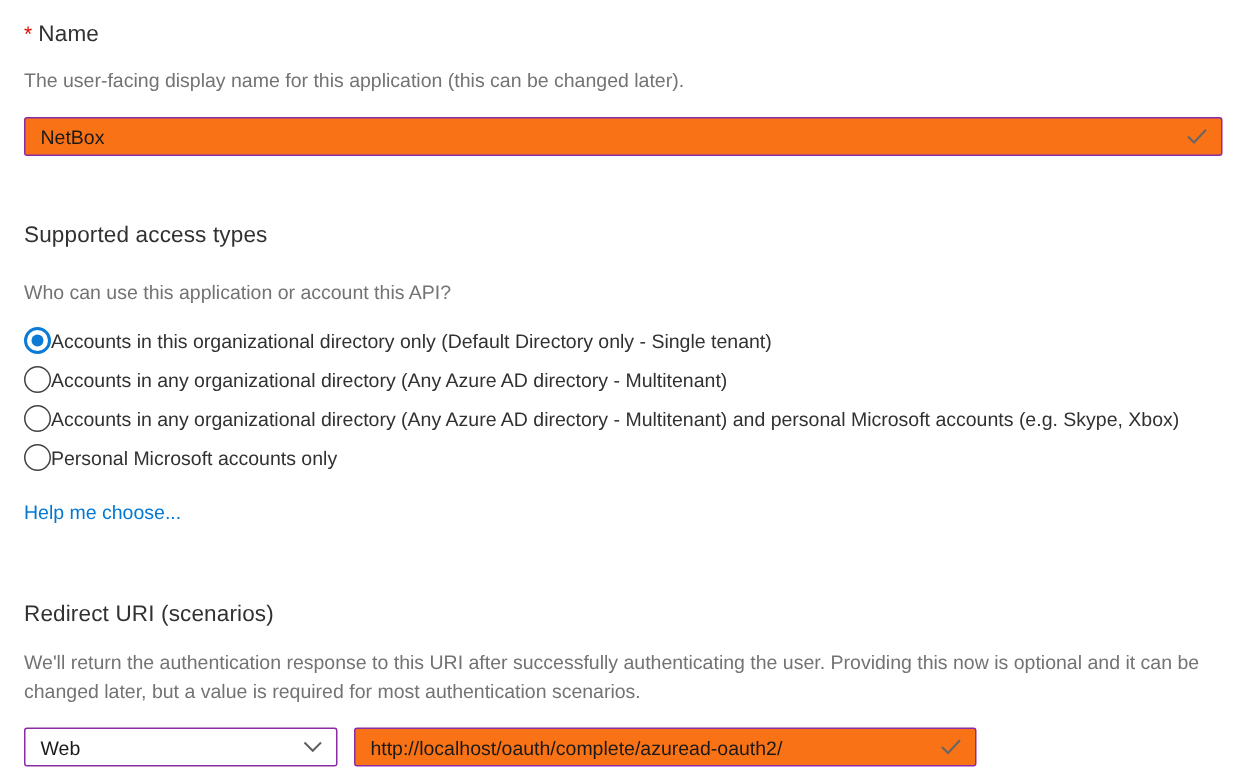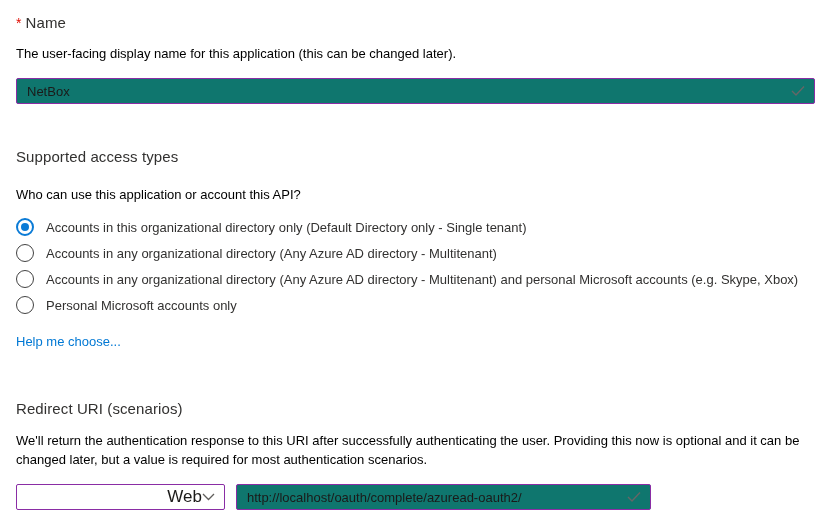--- a/index.html
+++ b/index.html
@@ -26,34 +26,34 @@
     letter-spacing: 0.1px;
   }
   .required-asterisk {
     color: #e00b00;
     font-size: 14px;
     margin-right: 4px;
   }
 
   .body-text {
     font-size: 13px;
-    color: #000000;
+    color: #737373;
     line-height: 19px;
   }
 
   
   .name-heading-row { margin-top: 2px; }
   .name-desc { margin-top: 13px; }
 
   .field-box {
     position: relative;
     height: 26px;
     border: 1px solid #8A2DA5;
     border-radius: 2px;
-    background: #0f766e;
+    background: #f97316;
     display: flex;
     align-items: center;
   }
   .field-box input {
     border: none;
     outline: none;
     background: transparent;
     font-family: "Liberation Sans", sans-serif;
     font-size: 13px;
     color: #1b1a19;
@@ -99,21 +99,20 @@
     border: 2px solid #0b7bd6;
   }
   .radio-circle.selected::after {
     content: "";
     width: 8px;
     height: 8px;
     border-radius: 50%;
     background: #0b7bd6;
   }
   .radio-label {
-    margin-left: 12px;
     font-size: 13px;
     color: #323130;
     white-space: nowrap;
   }
 
   .help-link {
     display: inline-block;
     margin-top: 16px;
     font-size: 13px;
     color: #0078d4;
@@ -133,23 +132,23 @@
     display: flex;
     gap: 11px;
   }
   .platform-select {
     width: 213px;
     height: 26px;
     border: 1px solid #8A2DA5;
     border-radius: 2px;
     display: flex;
     align-items: center;
-    justify-content: flex-end;
+    justify-content: space-between;
     padding: 0 9px 0 10px;
-    font-size: 17px;
+    font-size: 13px;
     color: #1b1a19;
     cursor: pointer;
     background: #fff;
   }
   .uri-field { width: 424px; }
 </style>
 </head>
 <body>
 
 <div class="page">

